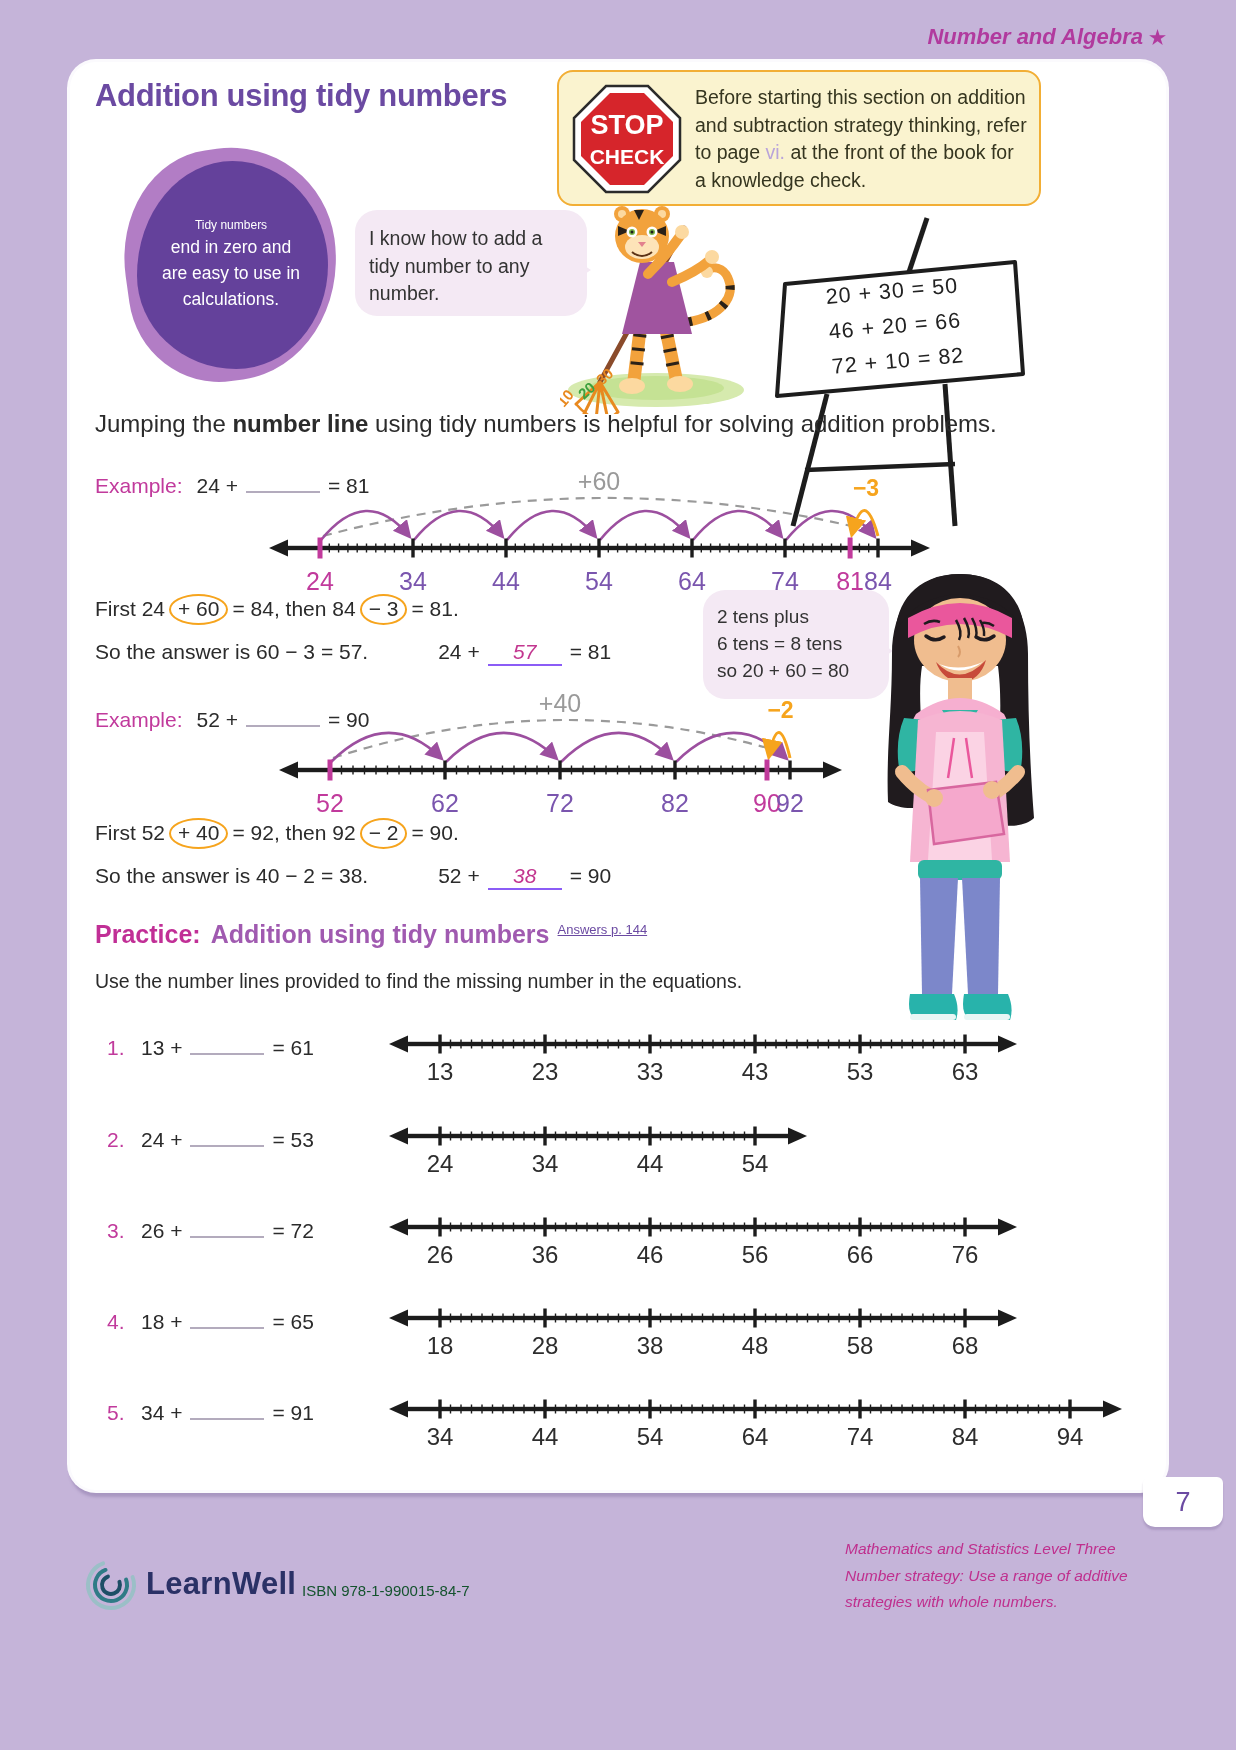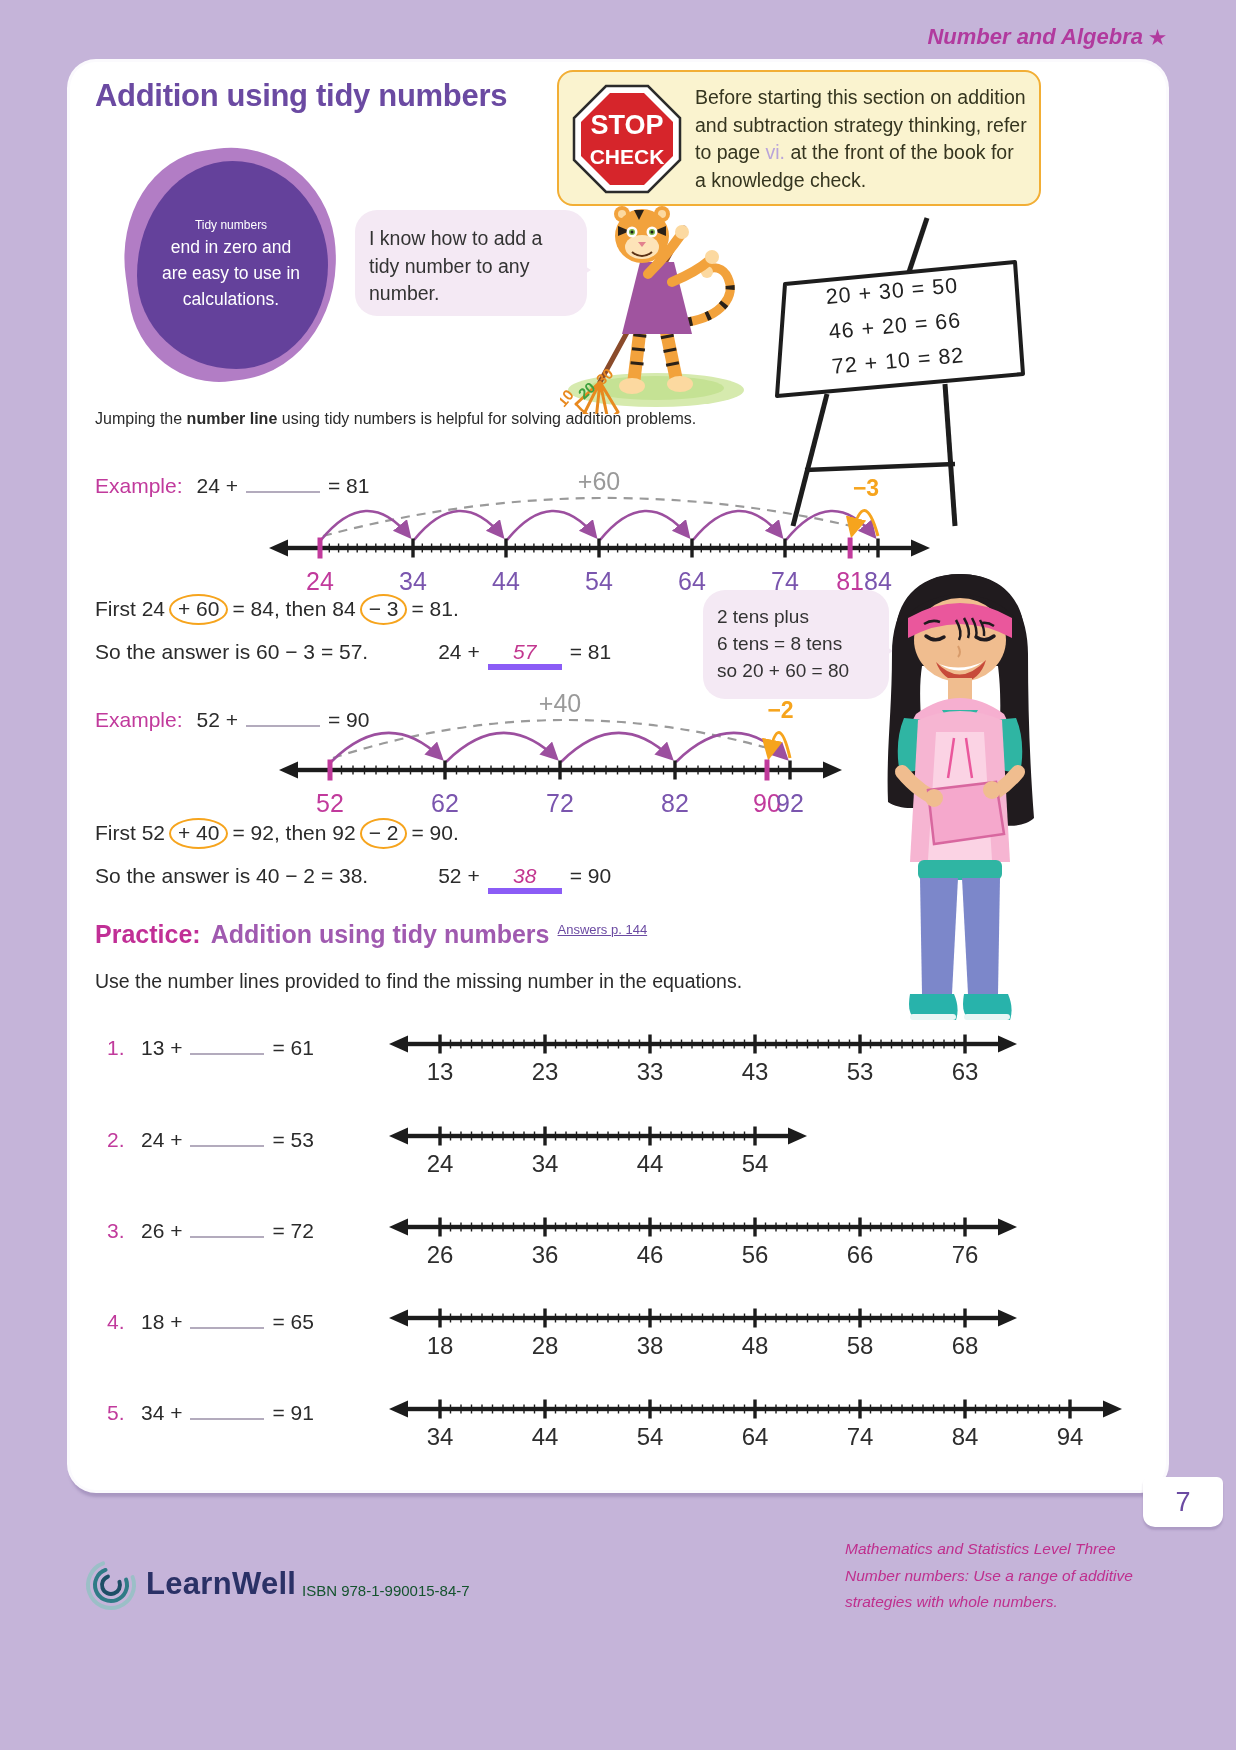--- a/index.html
+++ b/index.html
@@ -31,28 +31,28 @@
   .stopbox .pageref{color:#b9a4da;}
   
   .bubble{background:#f4e9f4;border-radius:22px;font-size:19.5px;line-height:1.42;color:#333;}
   .bubble:after{content:'';position:absolute;right:-15px;top:46%;width:0;height:0;
                 border:11px solid transparent;border-left:17px solid #f4e9f4;}
   .bub1{left:285px;top:148px;width:204px;height:76px;padding:15px 14px;}
   .bub2{left:633px;top:528px;width:158px;padding:14px;font-size:19px;}
   
   .boardeq{left:700px;top:212px;width:250px;transform:rotate(-5deg);text-align:center;
            font-size:21.5px;line-height:35px;letter-spacing:1px;color:#222;}
-  .intro{left:25px;top:348px;font-size:16px;}
+  .intro{left:25px;top:348px;font-size:24px;}
   .intro .bold{font-weight:bold;}
   
   .exrow{font-size:21px;}
   .exlabel{color:#c13a9c;margin-right:14px;}
   .blank{display:inline-block;width:74px;border-bottom:2px solid #b3abbd;height:1em;
          vertical-align:baseline;margin:0 8px;}
-  .ansblank{display:inline-block;width:74px;border-bottom:6px solid #8b5cf6;text-align:center;
+  .ansblank{display:inline-block;width:74px;border-bottom:2px solid #8b5cf6;text-align:center;
             margin:0 8px;color:#c2368f;font-style:italic;font-size:21px;}
   .mathline{font-size:21px;}
   .circled{display:inline-block;border:2.6px solid #f6a41d;border-radius:50%;
            padding:0 7px 2px;margin:0 4px;line-height:1.2;}
   .gap{display:inline-block;width:70px;}
   
   .phead{left:25px;top:858px;font-size:25px;}
   .phead .plabel{color:#c12f96;font-weight:bold;}
   .phead .ptitle{color:#a05ab0;font-weight:bold;margin-left:10px;}
   .phead .answers{font-size:13px;color:#6b4aa2;text-decoration:underline;position:relative;
@@ -811,20 +811,20 @@
 
   <svg class="abs" style="left:82px;top:1556px;transform:rotate(-20deg);" width="58" height="58" viewBox="0 0 58 58">
     <path d="M29 6 A23 23 0 1 0 52 29" fill="none" stroke="#9bbfc7" stroke-width="4" stroke-linecap="round"></path>
     <path d="M29 13 A16 16 0 1 0 45 29" fill="none" stroke="#2f7b86" stroke-width="4" stroke-linecap="round"></path>
     <path d="M29 20 A9 9 0 1 0 38 29" fill="none" stroke="#1d4e66" stroke-width="4" stroke-linecap="round"></path>
   </svg>
   <div class="abs brand">LearnWell</div>
   <div class="abs isbn">ISBN 978-1-990015-84-7</div>
   <div class="abs fright">
     <div>Mathematics and Statistics Level Three</div>
-    <div>Number numbers: Use a range of additive</div>
+    <div>Number strategy: Use a range of additive</div>
     <div>strategies with whole numbers.</div>
   </div>
   <div class="abs ptab">
     <span>7</span>
   </div>
 
 </div>
 
 </body></html>

